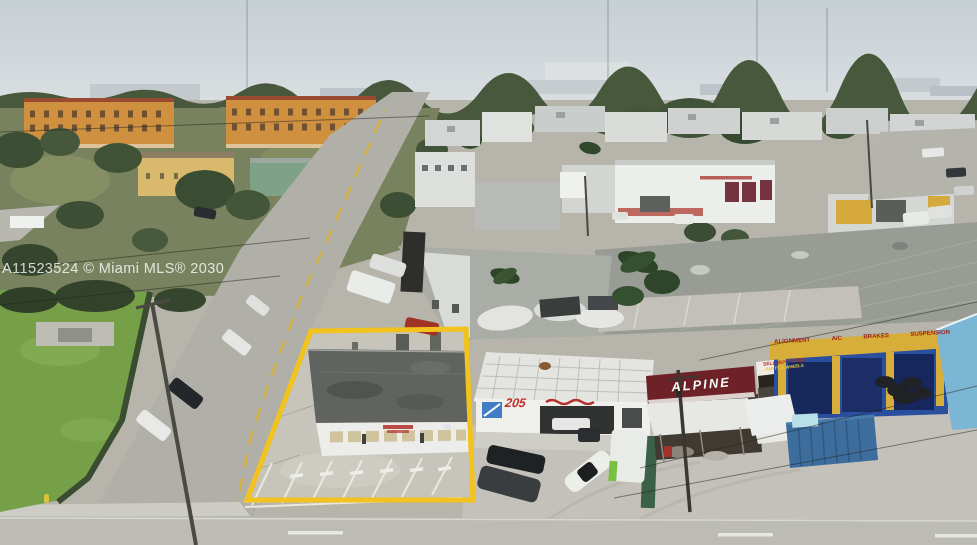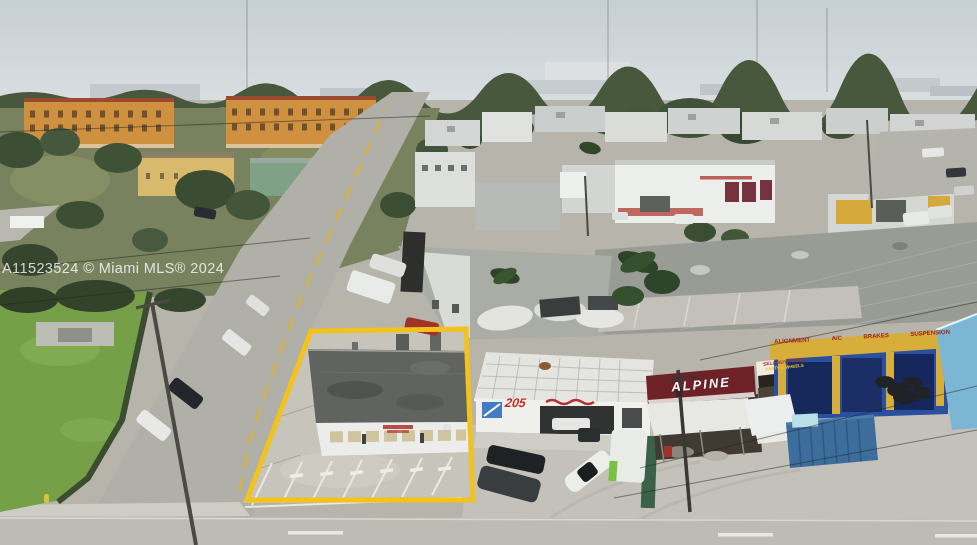--- a/index.html
+++ b/index.html
@@ -414,21 +414,21 @@
       <line x1="0" y1="132" x2="430" y2="116"></line>
       <line x1="640" y1="468" x2="977" y2="386"></line>
       <line x1="614" y1="498" x2="977" y2="430"></line>
       <line x1="700" y1="360" x2="977" y2="302"></line>
     </g>
   </g>
 
   <polygon points="247,500 311,331 466,329 473,500" fill="none" stroke="#F2C21D" stroke-width="5" stroke-linejoin="miter"></polygon>
 </svg>
 
-<div class="ov watermark">A11523524 © Miami MLS® 2024</div>
+<div class="ov watermark">A11523524 © Miami MLS® 2030</div>
 <div class="ov sign205">205</div>
 <div class="ov alpine">ALPINE</div>
 <div class="ov sbt">
   <div class="l1">SELL-BUY-TRADE</div>
   <div class="l2">PARTS &amp; WHEELS</div>
 </div>
 <div class="ov alignrow">
   <span>ALIGNMENT</span>
   <span>A/C</span>
   <span>BRAKES</span>

